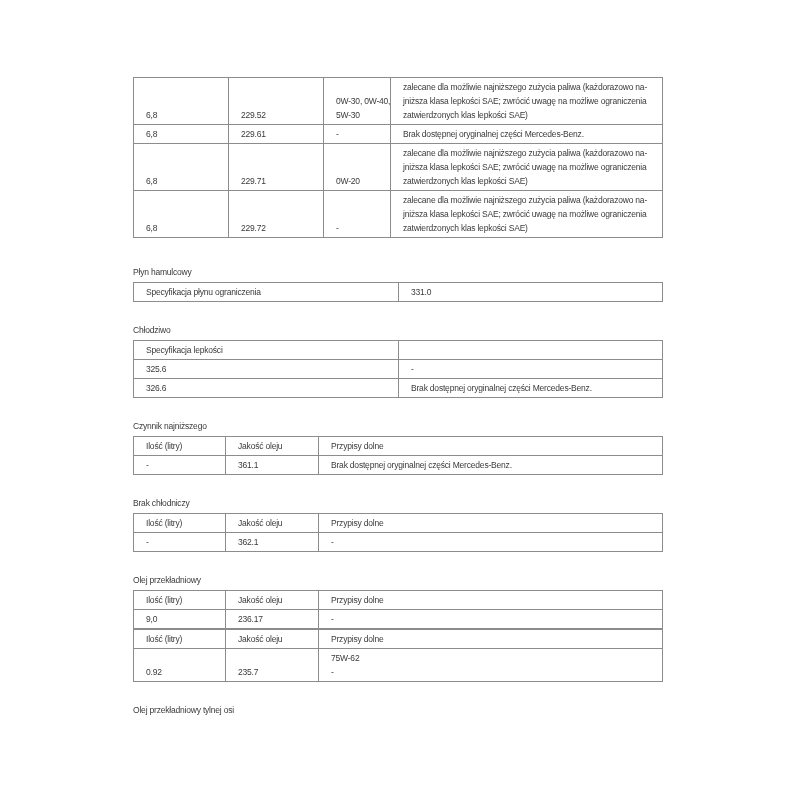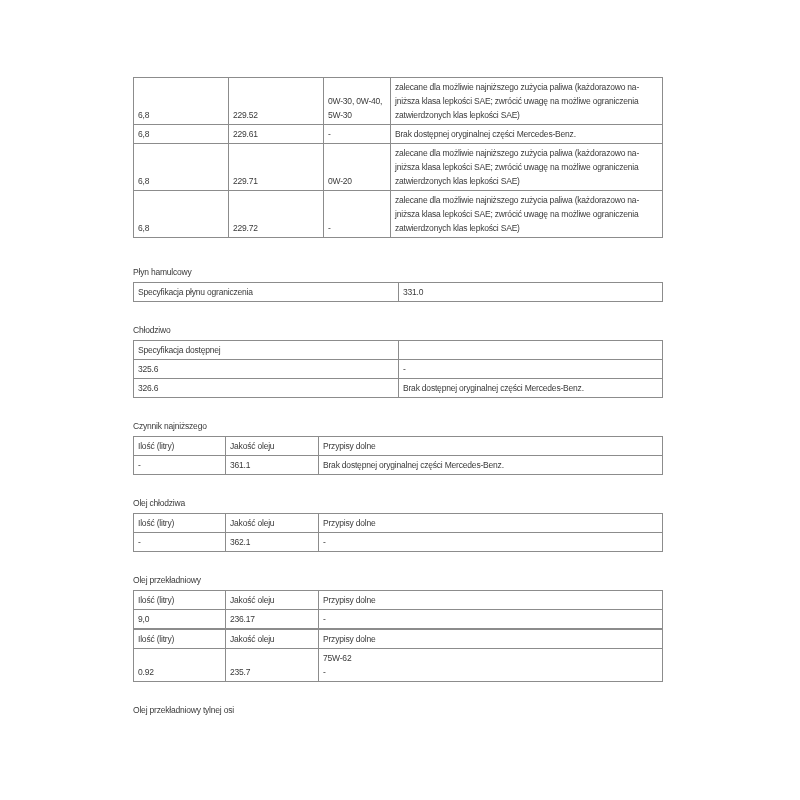--- a/index.html
+++ b/index.html
@@ -7,21 +7,21 @@
     width:800px; height:800px; background:#ffffff; position:relative;
     font-family:"Liberation Sans", sans-serif; color:#3a3a3a;
     overflow:hidden;
   }
   .content {
     position:absolute; left:133px; top:0; width:529px;
     font-size:8.5px; letter-spacing:-0.2px;
   }
   table { border-collapse:collapse; table-layout:fixed; width:529px; }
   td {
-    border:1px solid #8c8c8c; padding:2px 4px 2px 4px;
+    border:1px solid #8c8c8c; padding:2px 4px 2px 12px;
     vertical-align:bottom; line-height:14px; overflow:hidden;
   }
   .pre { white-space:pre; }
   .heading { line-height:12px; margin:22px 0 4px 0; }
   .heading.first-gap { margin-top:28px; }
   .t-engine { margin-top:77px; }
   
 </style>
 </head>
 <body>
@@ -85,21 +85,21 @@
     </table>
 
   <div class="heading">Chłodziwo</div>
   <table>
     <colgroup>
         <col style="width:265px">
         <col style="width:264px">
       </colgroup>
     <tbody>
         <tr>
-      <td>Specyfikacja dostępnej</td>
+      <td>Specyfikacja lepkości</td>
       <td></td>
     </tr>
     <tr>
       <td>325.6</td>
       <td>-</td>
     </tr>
     <tr>
       <td>326.6</td>
       <td>Brak dostępnej oryginalnej części Mercedes-Benz.</td>
     </tr>
@@ -120,21 +120,21 @@
       <td>Przypisy dolne</td>
     </tr>
     <tr>
       <td>-</td>
       <td>361.1</td>
       <td>Brak dostępnej oryginalnej części Mercedes-Benz.</td>
     </tr>
   </tbody>
     </table>
 
-  <div class="heading">Olej chłodziwa</div>
+  <div class="heading">Brak chłodniczy</div>
   <table>
     <colgroup>
         <col style="width:92px">
         <col style="width:93px">
         <col style="width:344px">
       </colgroup>
     <tbody>
         <tr>
       <td>Ilość (litry)</td>
       <td>Jakość oleju</td>

